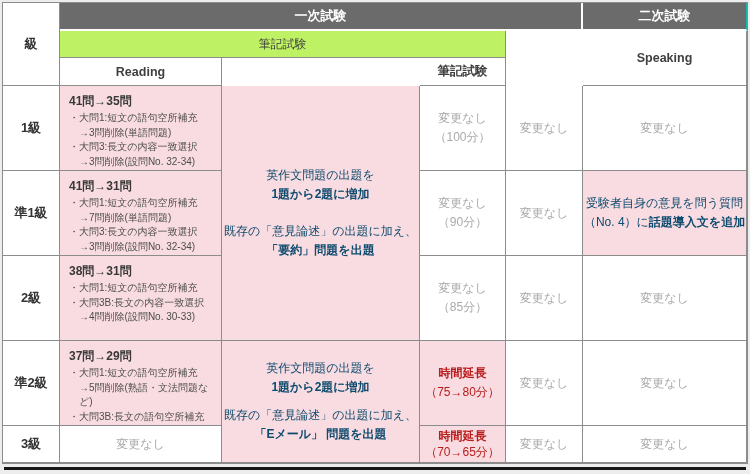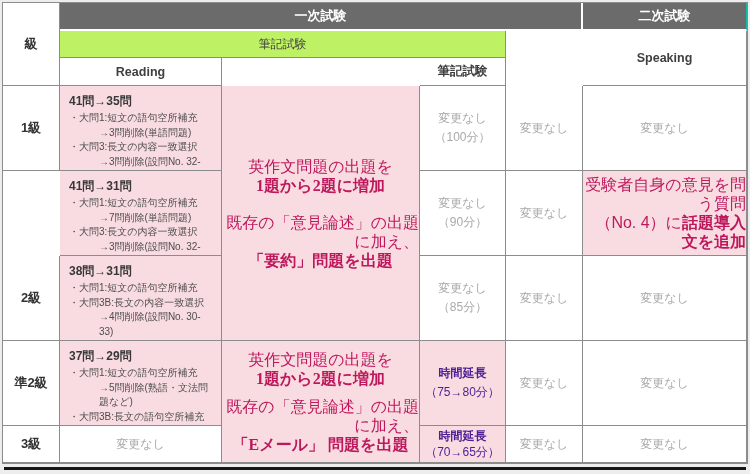--- a/index.html
+++ b/index.html
@@ -35,26 +35,26 @@
     border-right:2px solid #fff;border-bottom:2px solid #fff;
   }
   .dark.last{border-right:1px solid #14b8a6;}
   .lightgray{background:#bef264;font-size:12px;color:#3f3f3f;}
   .colhdr{font-size:12.5px;font-weight:600;color:#3f3f3f;}
   .grade{font-size:13px;font-weight:bold;color:#333;}
   .pink{background:#f9dce1;}
   .reading{align-items:flex-start;justify-content:flex-start;padding:7px 6px 12px 9px;text-align:left;}
   .headline{font-size:12px;font-weight:bold;color:#383838;line-height:16px;margin-bottom:2px;}
   .bullet{font-size:10px;color:#4d4d4d;line-height:14.5px;}
-  .bullet.sub{margin-left:30px;}
+  .bullet.sub{margin-left:10px;}
   .gray{color:#a9a9a9;font-size:12px;line-height:19px;}
   .ln{font-size:12px;line-height:19px;}
-  .dkt{color:#4c1d95;}
-  .bold{font-weight:bold;font-family:Liberation Serif, serif;}
-  .wl{font-size:16px;line-height:19px;color:#be185d;}
+  .dkt{color:#b91c1c;}
+  .bold{font-weight:bold;}
+  .wl{font-size:12px;line-height:19px;color:#0c4a6e;}
   .wspacer{height:18px;}
   .wspacer.small{height:9px;}
   .bottom-line{
     position:absolute;left:4px;top:467px;width:742px;height:3px;
     background:#161616;
   }
 </style>
 </head>
 <body>
 
@@ -87,20 +87,21 @@
     <div class="ln gray">変更なし</div>
     <div class="ln gray">（100分）</div>
   </div>
   <div class="cell center" style="grid-area:4/5/5/6">
       <span class="gray">変更なし</span>
     </div>
   <div class="cell center" style="grid-area:4/6/5/7">
       <span class="gray">変更なし</span>
     </div>
 
+  <div class="cell center grade" style="grid-area:5/1/6/2">準1級</div>
   <div class="cell reading pink" style="grid-area:5/2/6/3">
     <div class="headline">41問→31問</div>
     <div class="bullet">・大問1:短文の語句空所補充</div>
     <div class="bullet sub">→7問削除(単語問題)</div>
     <div class="bullet">・大問3:長文の内容一致選択</div>
     <div class="bullet sub">→3問削除(設問No. 32-34)</div>
   </div>
   <div class="cell center" style="grid-area:5/4/6/5">
     <div class="ln gray">変更なし</div>
     <div class="ln gray">（90分）</div>

